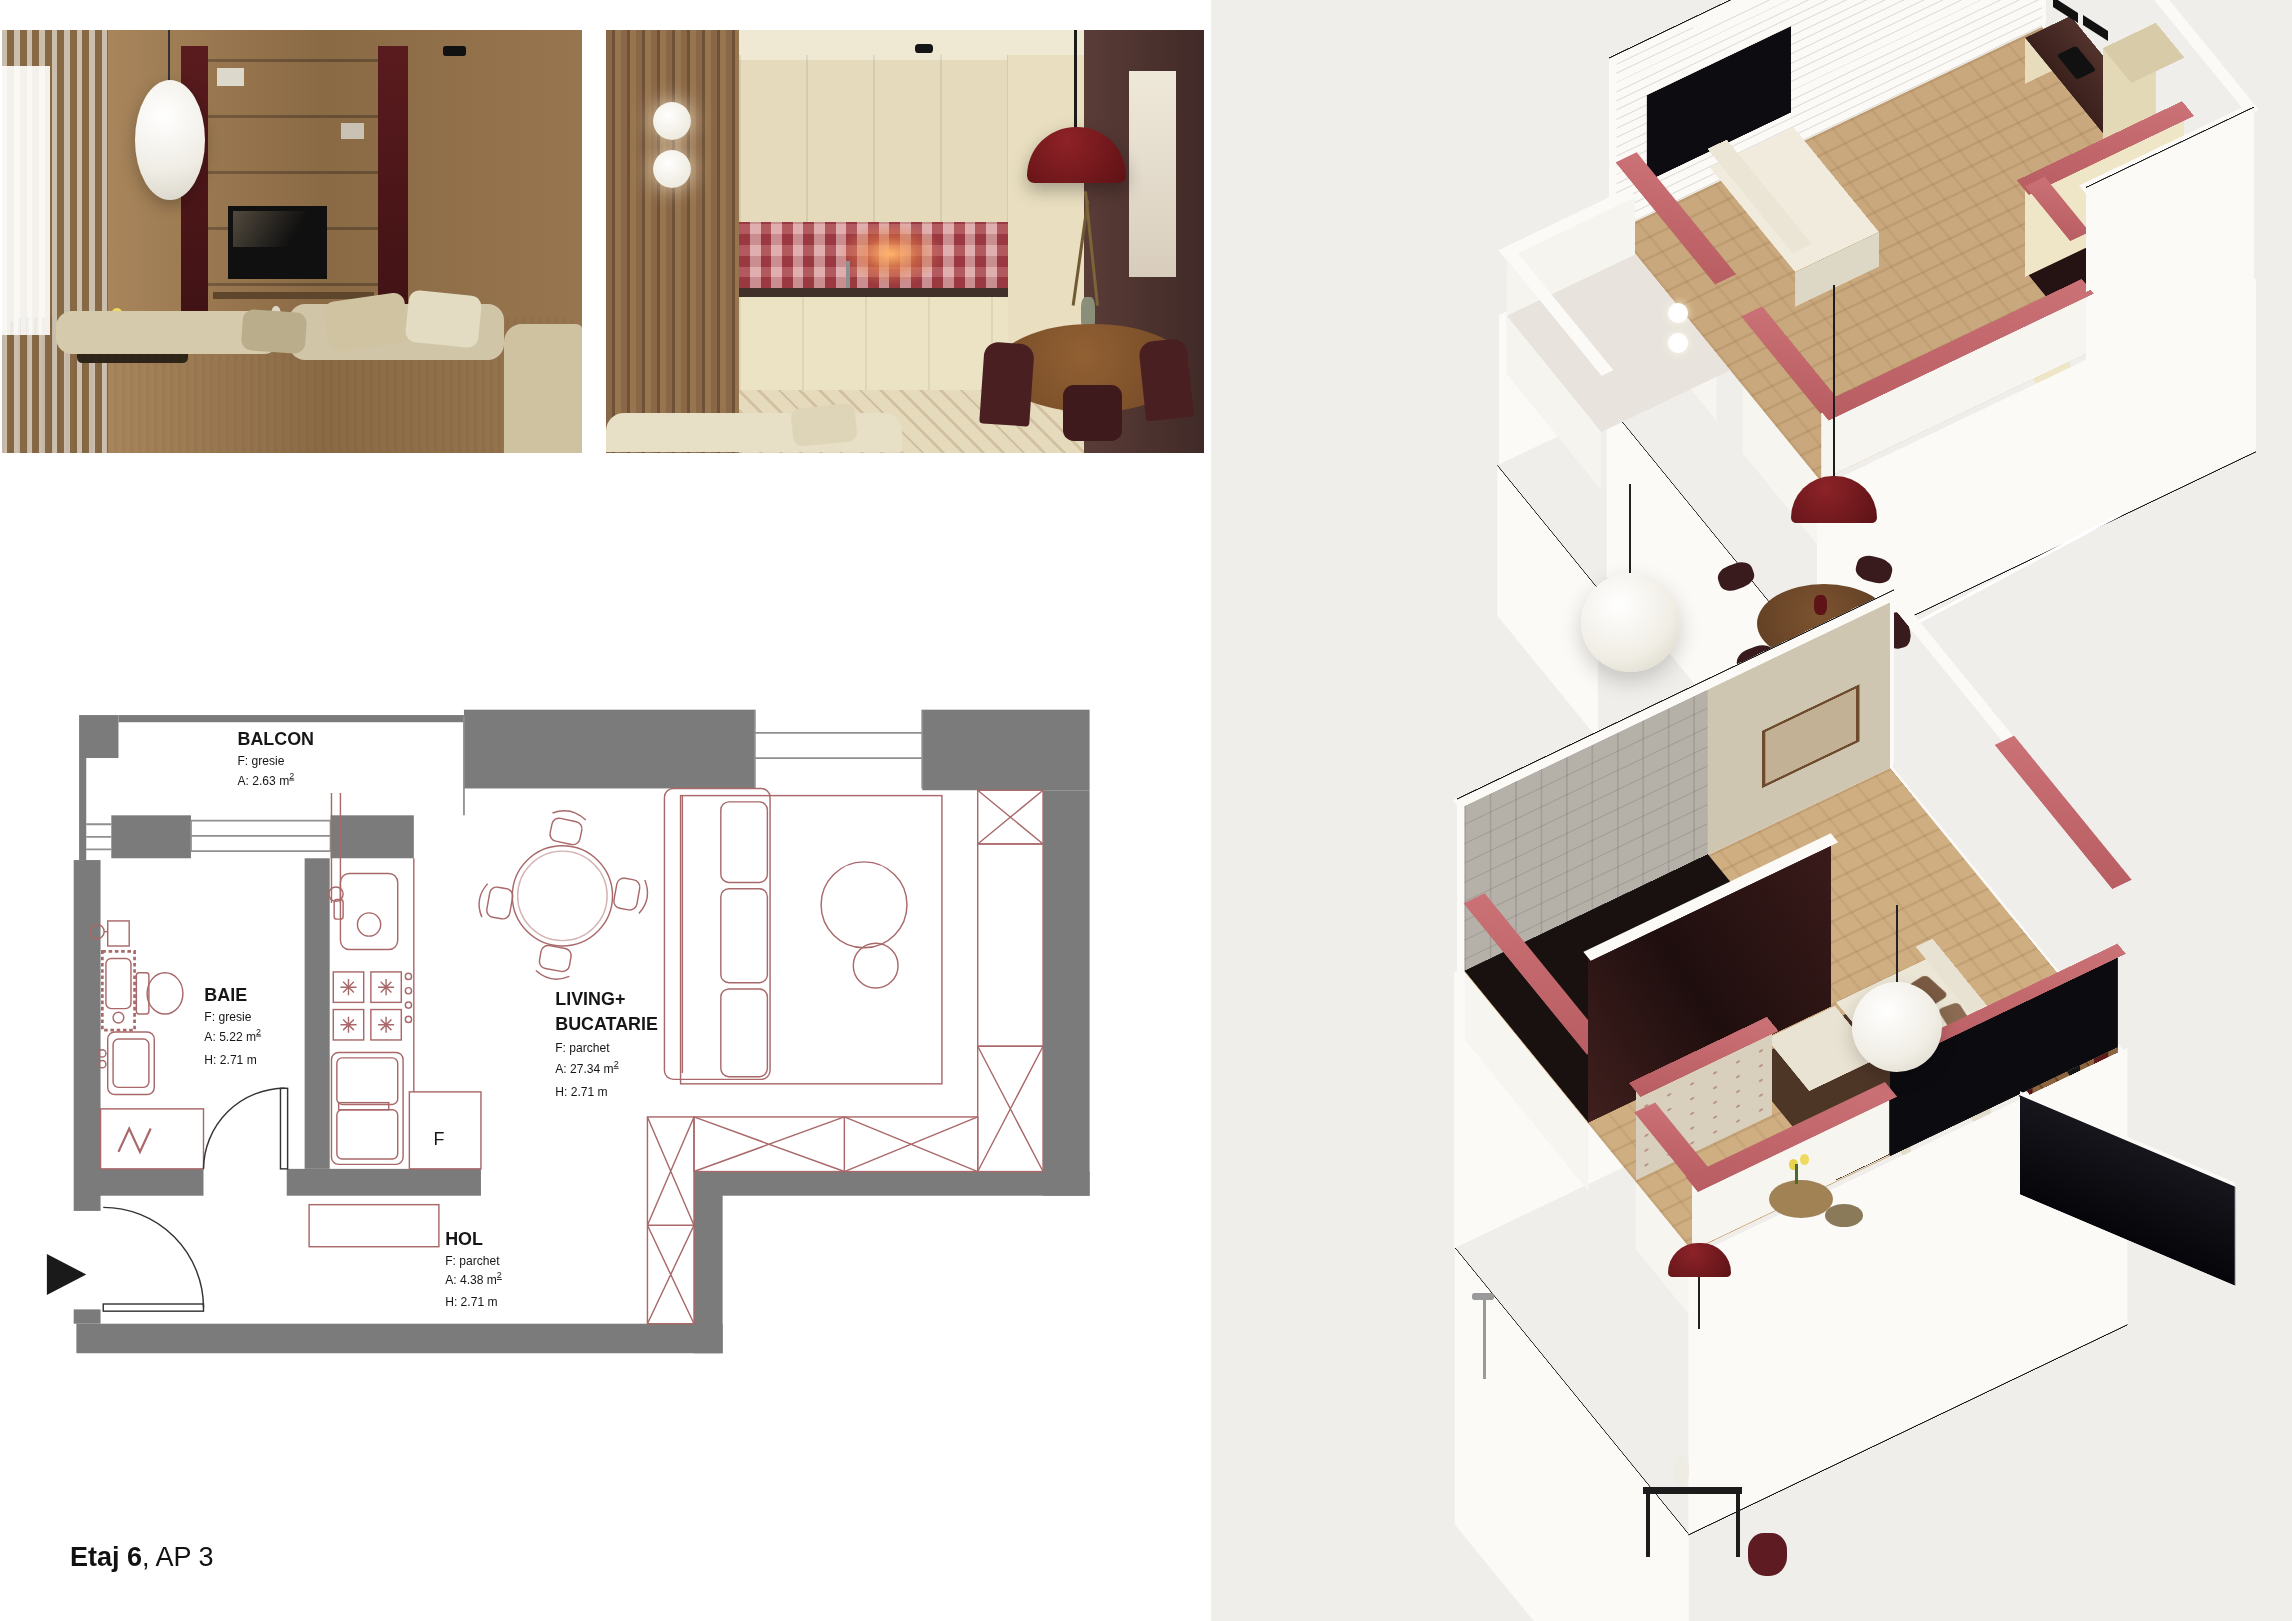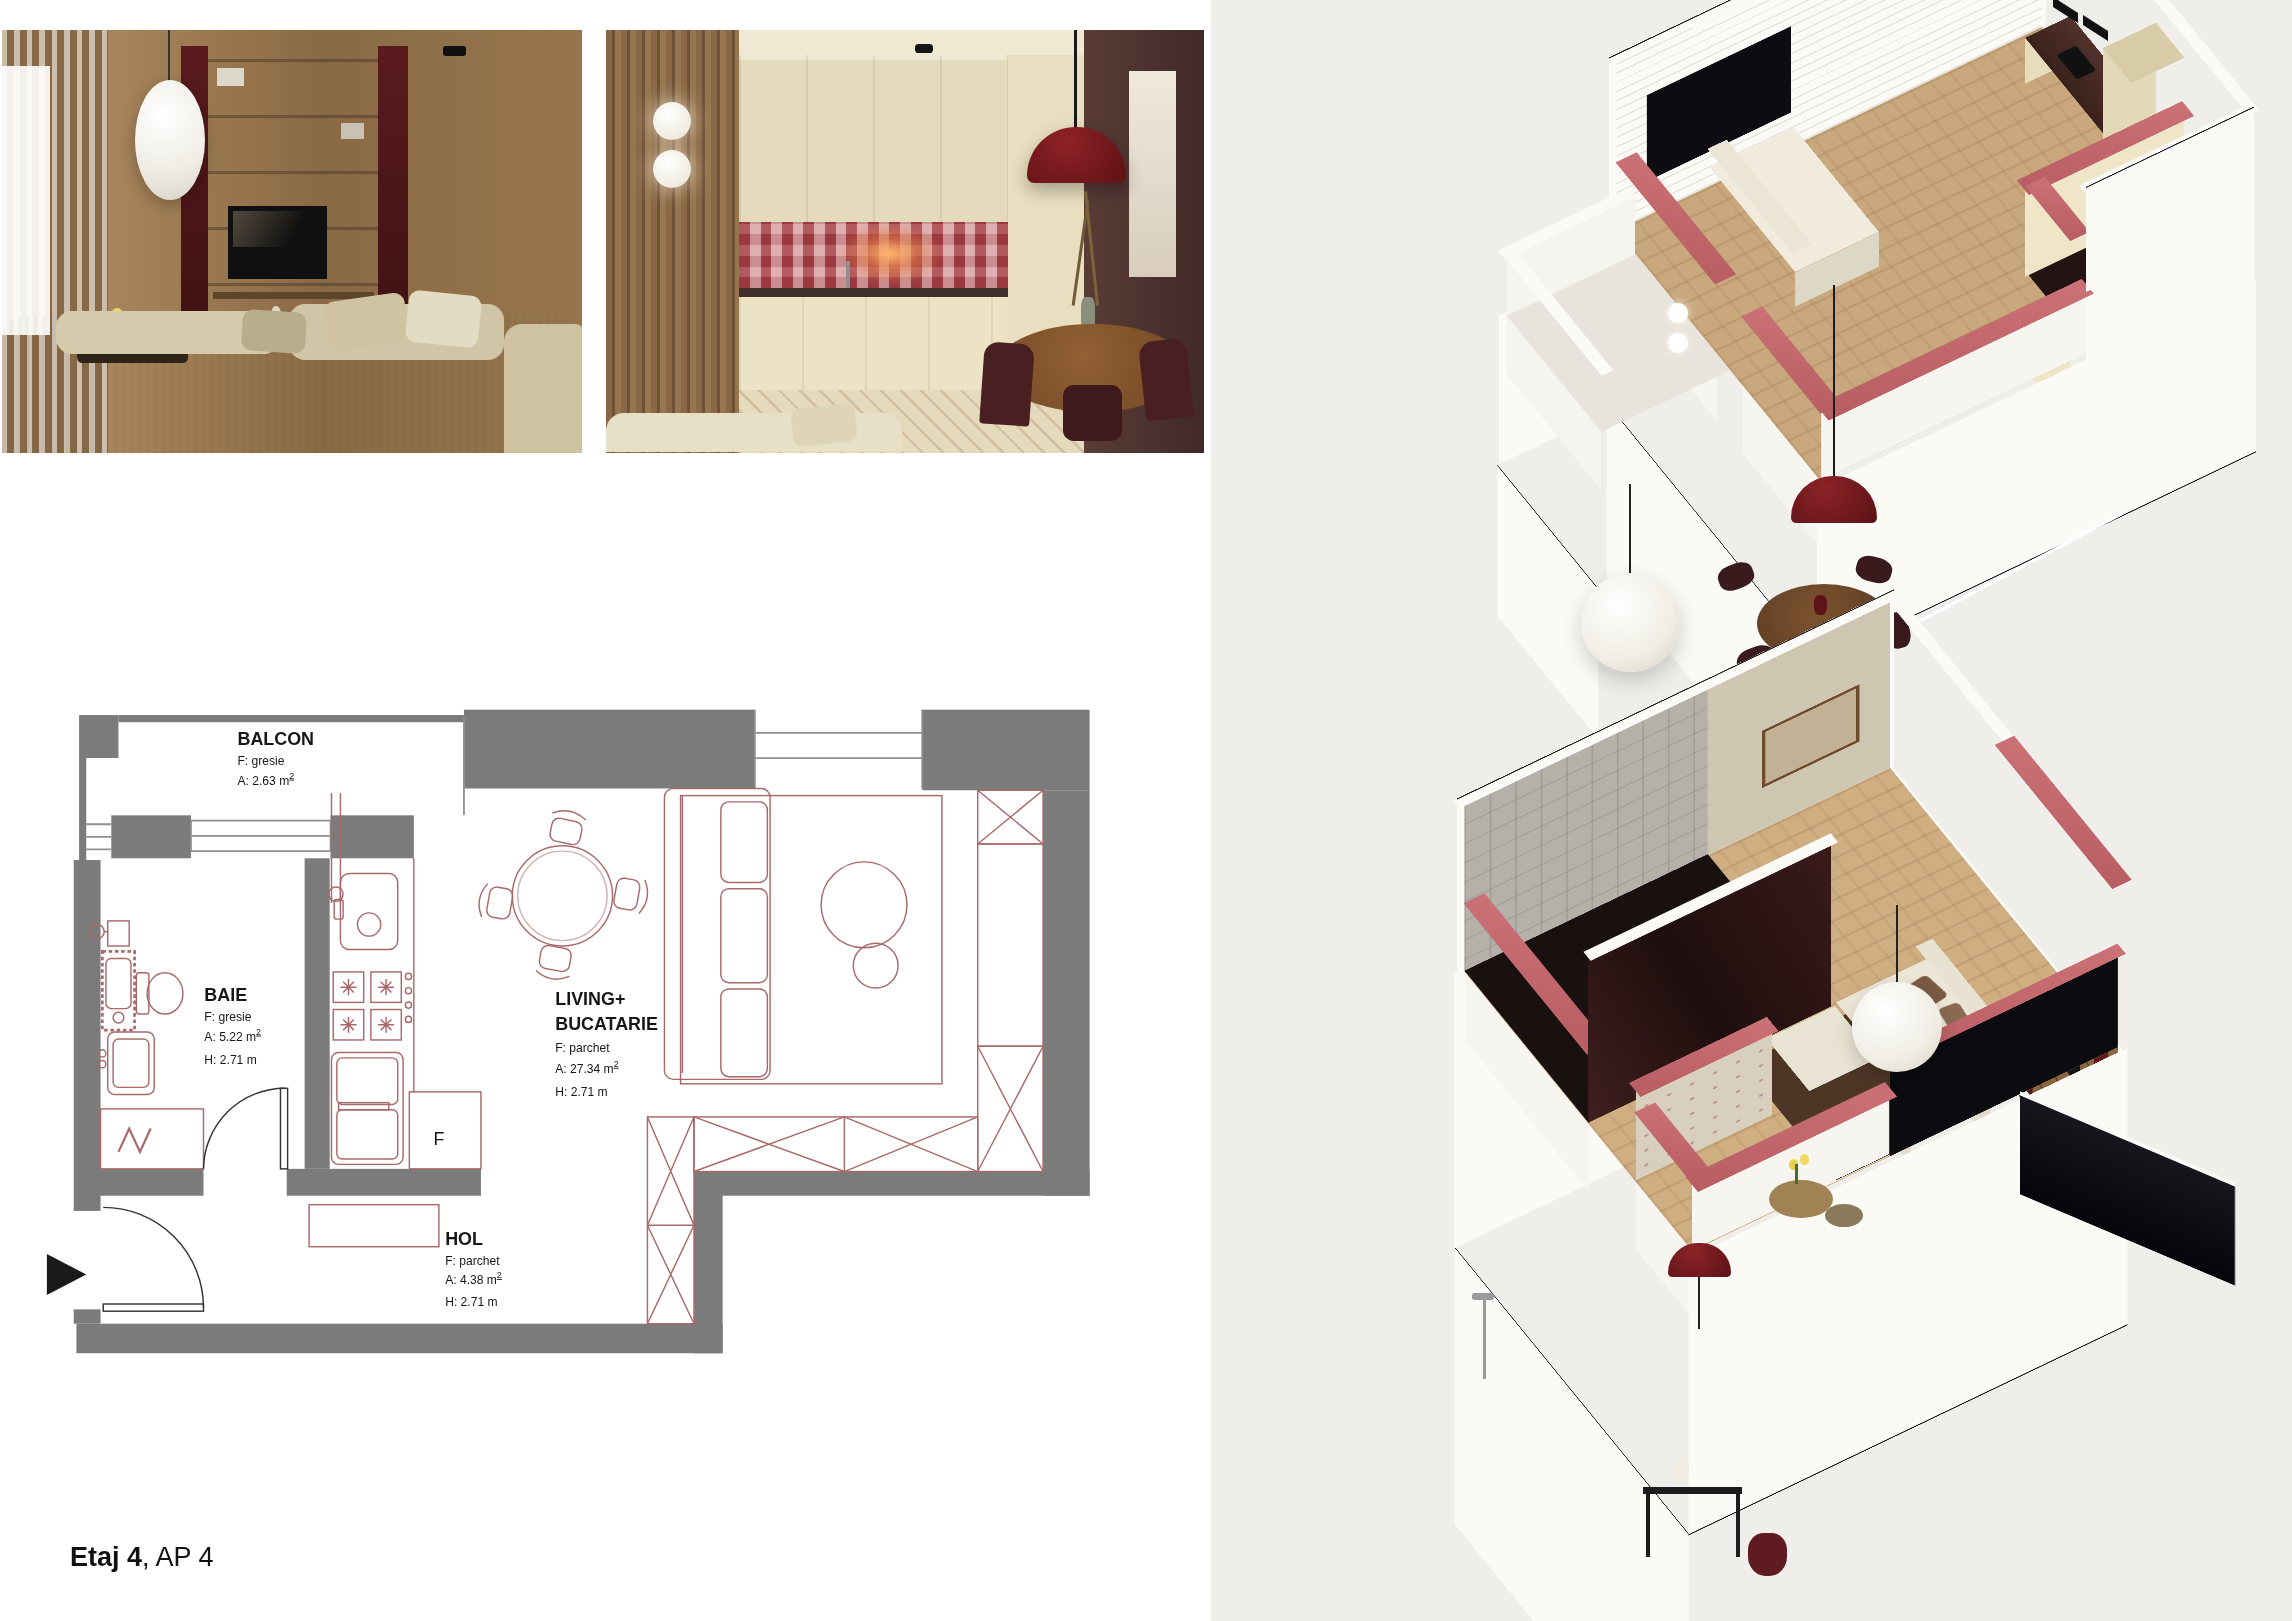--- a/index.html
+++ b/index.html
@@ -410,17 +410,17 @@
   <div class="ov" style="left:1795px;top:1164px;width:2.7px;height:19.7px;background:#4a6a2e;"></div>
   <div class="ov" style="left:1643px;top:1487px;width:99px;height:7.2px;background:#1c1c1c;"></div>
   <div class="ov" style="left:1646px;top:1494px;width:3.6px;height:63px;background:#1c1c1c;"></div>
   <div class="ov" style="left:1736px;top:1494px;width:3.6px;height:63px;background:#1c1c1c;"></div>
   <div class="ov" style="left:1673px;top:1456px;width:16px;height:29px;background:#efece4;border-radius:40%;"></div>
   <div class="ov" style="left:1748px;top:1533px;width:39px;height:43px;background:#5f1b22;border-radius:40% 40% 45% 45%;"></div>
   <div class="ov" style="left:1483px;top:1300px;width:2.7px;height:79px;background:#9a9a9a;"></div>
   <div class="ov" style="left:1472px;top:1293px;width:21.5px;height:7.2px;background:#9a9a9a;border-radius:2.7px;"></div>
 
   <div class="caption">
-    <span class="b">Etaj 4</span><span>, AP 4</span>
+    <span class="b">Etaj 6</span><span>, AP 3</span>
   </div>
 
 </div>
 
 
 </body></html>

